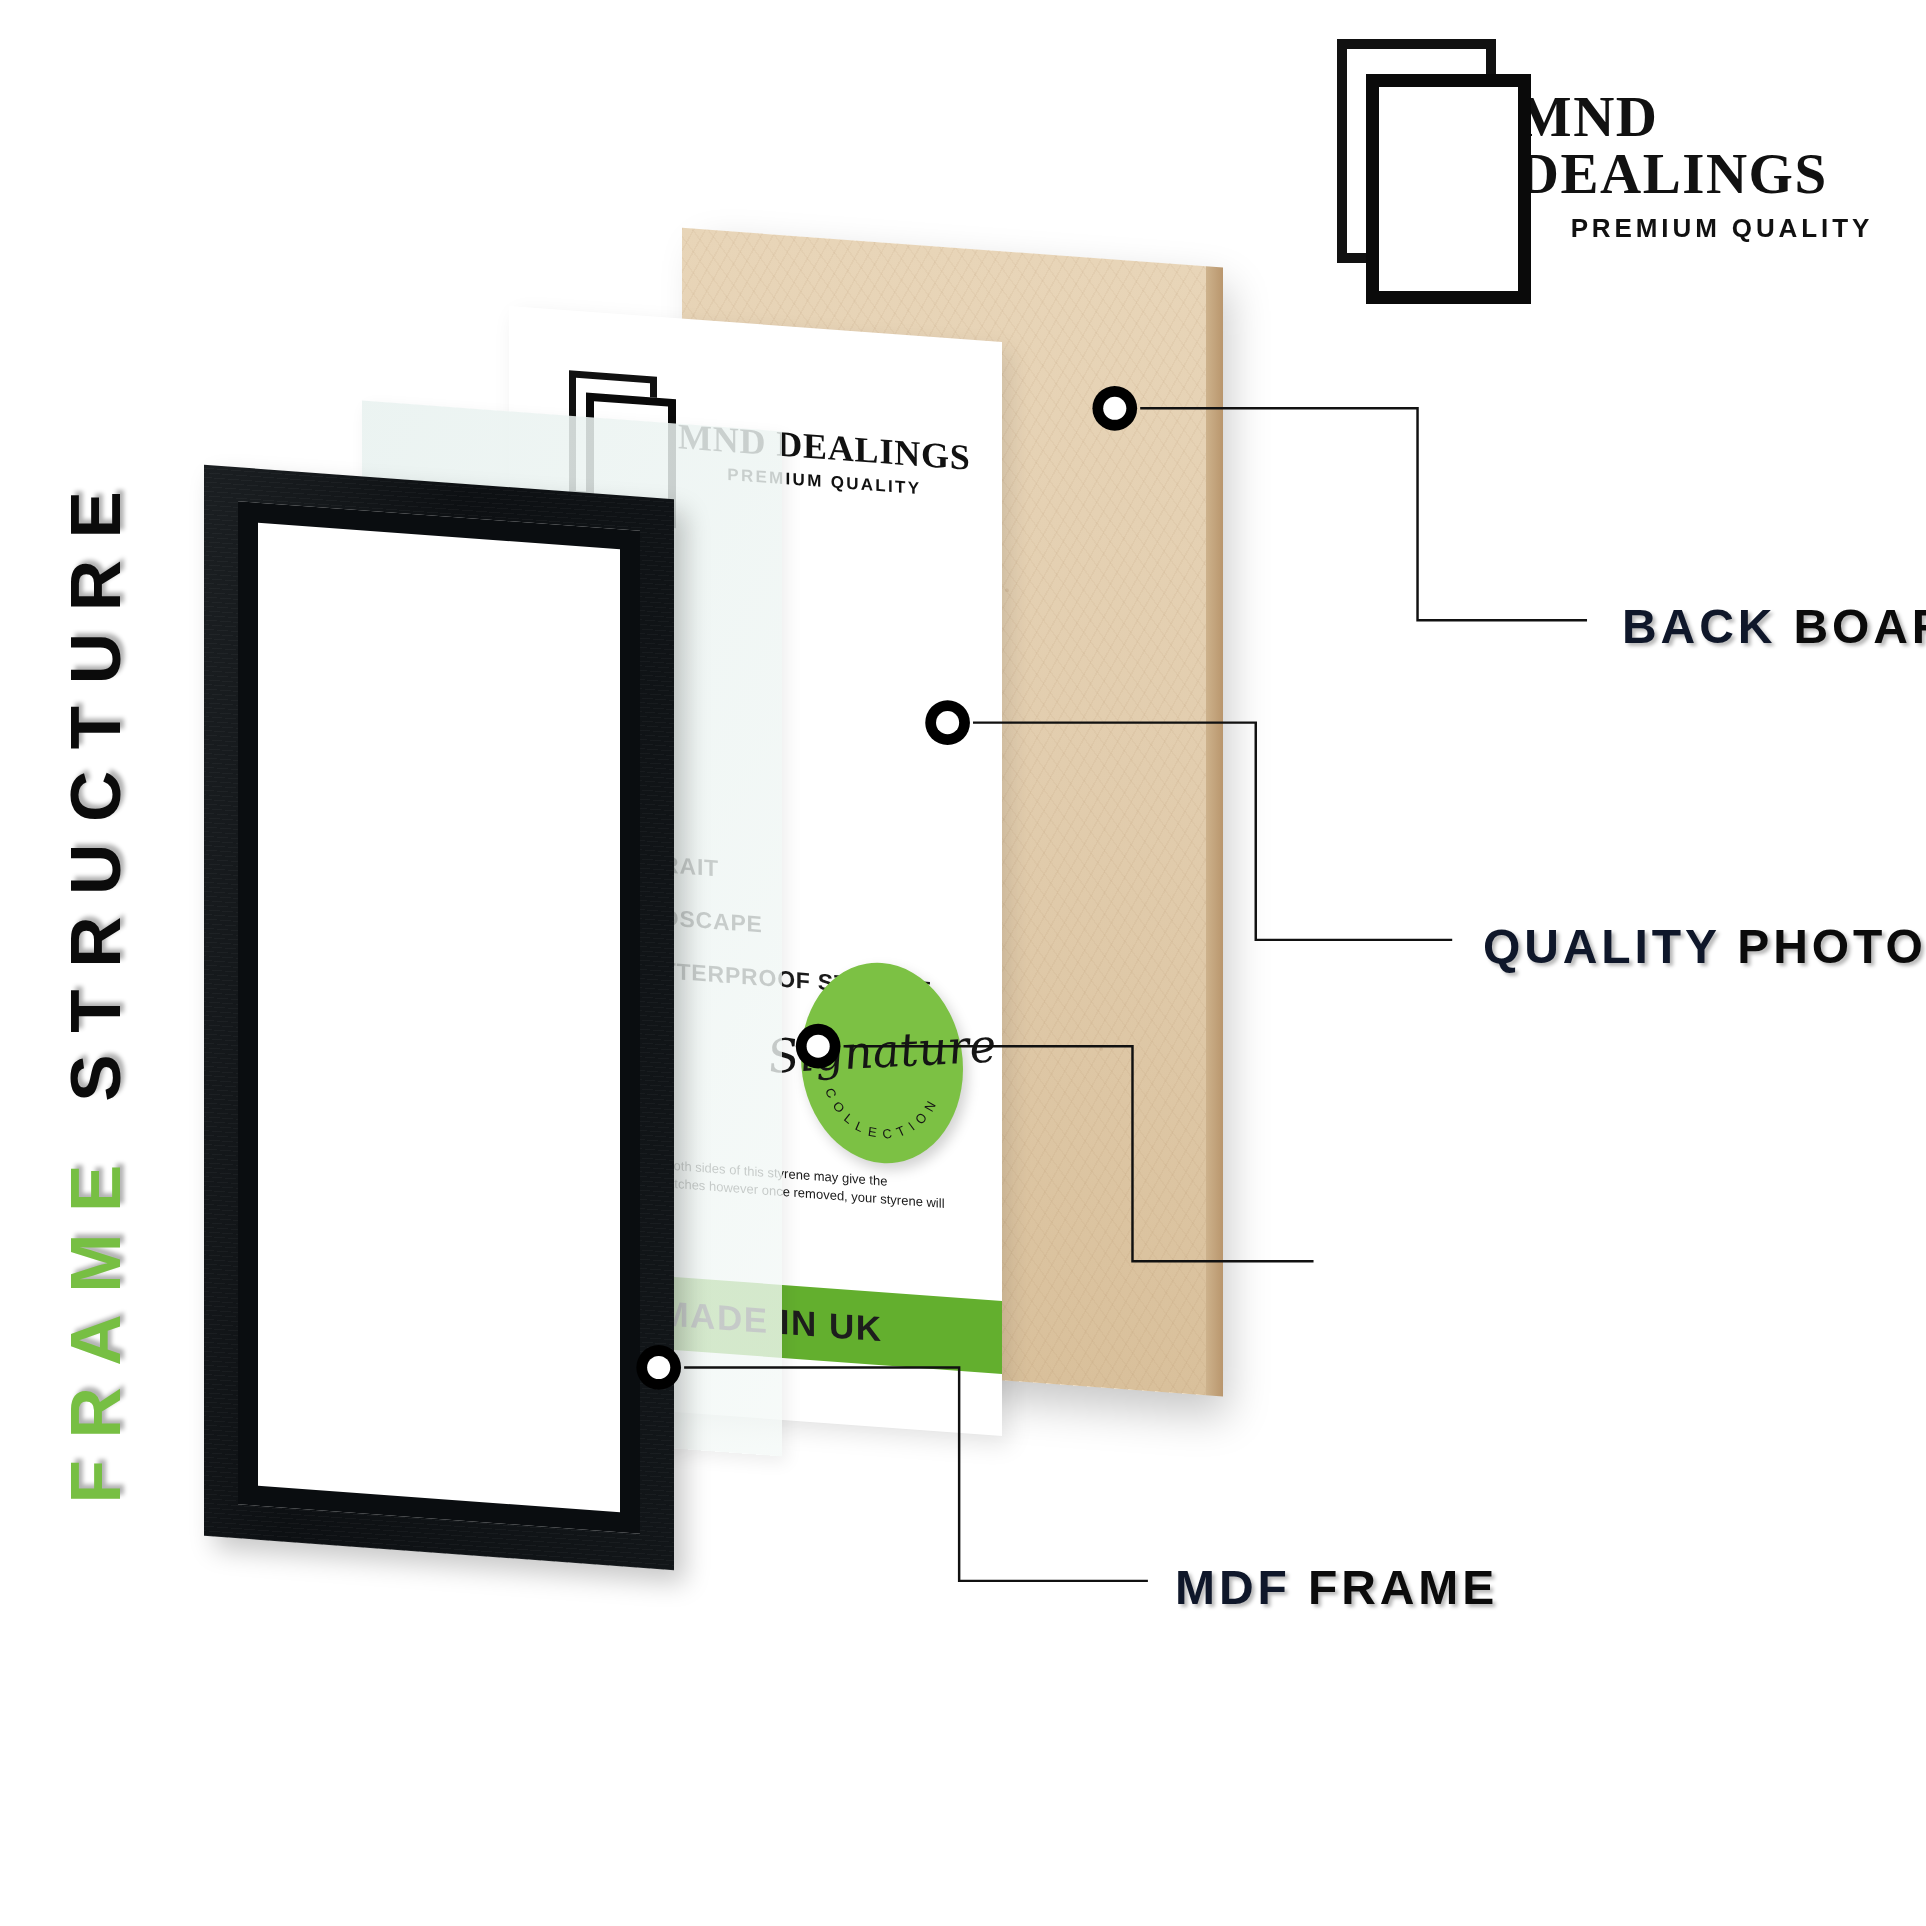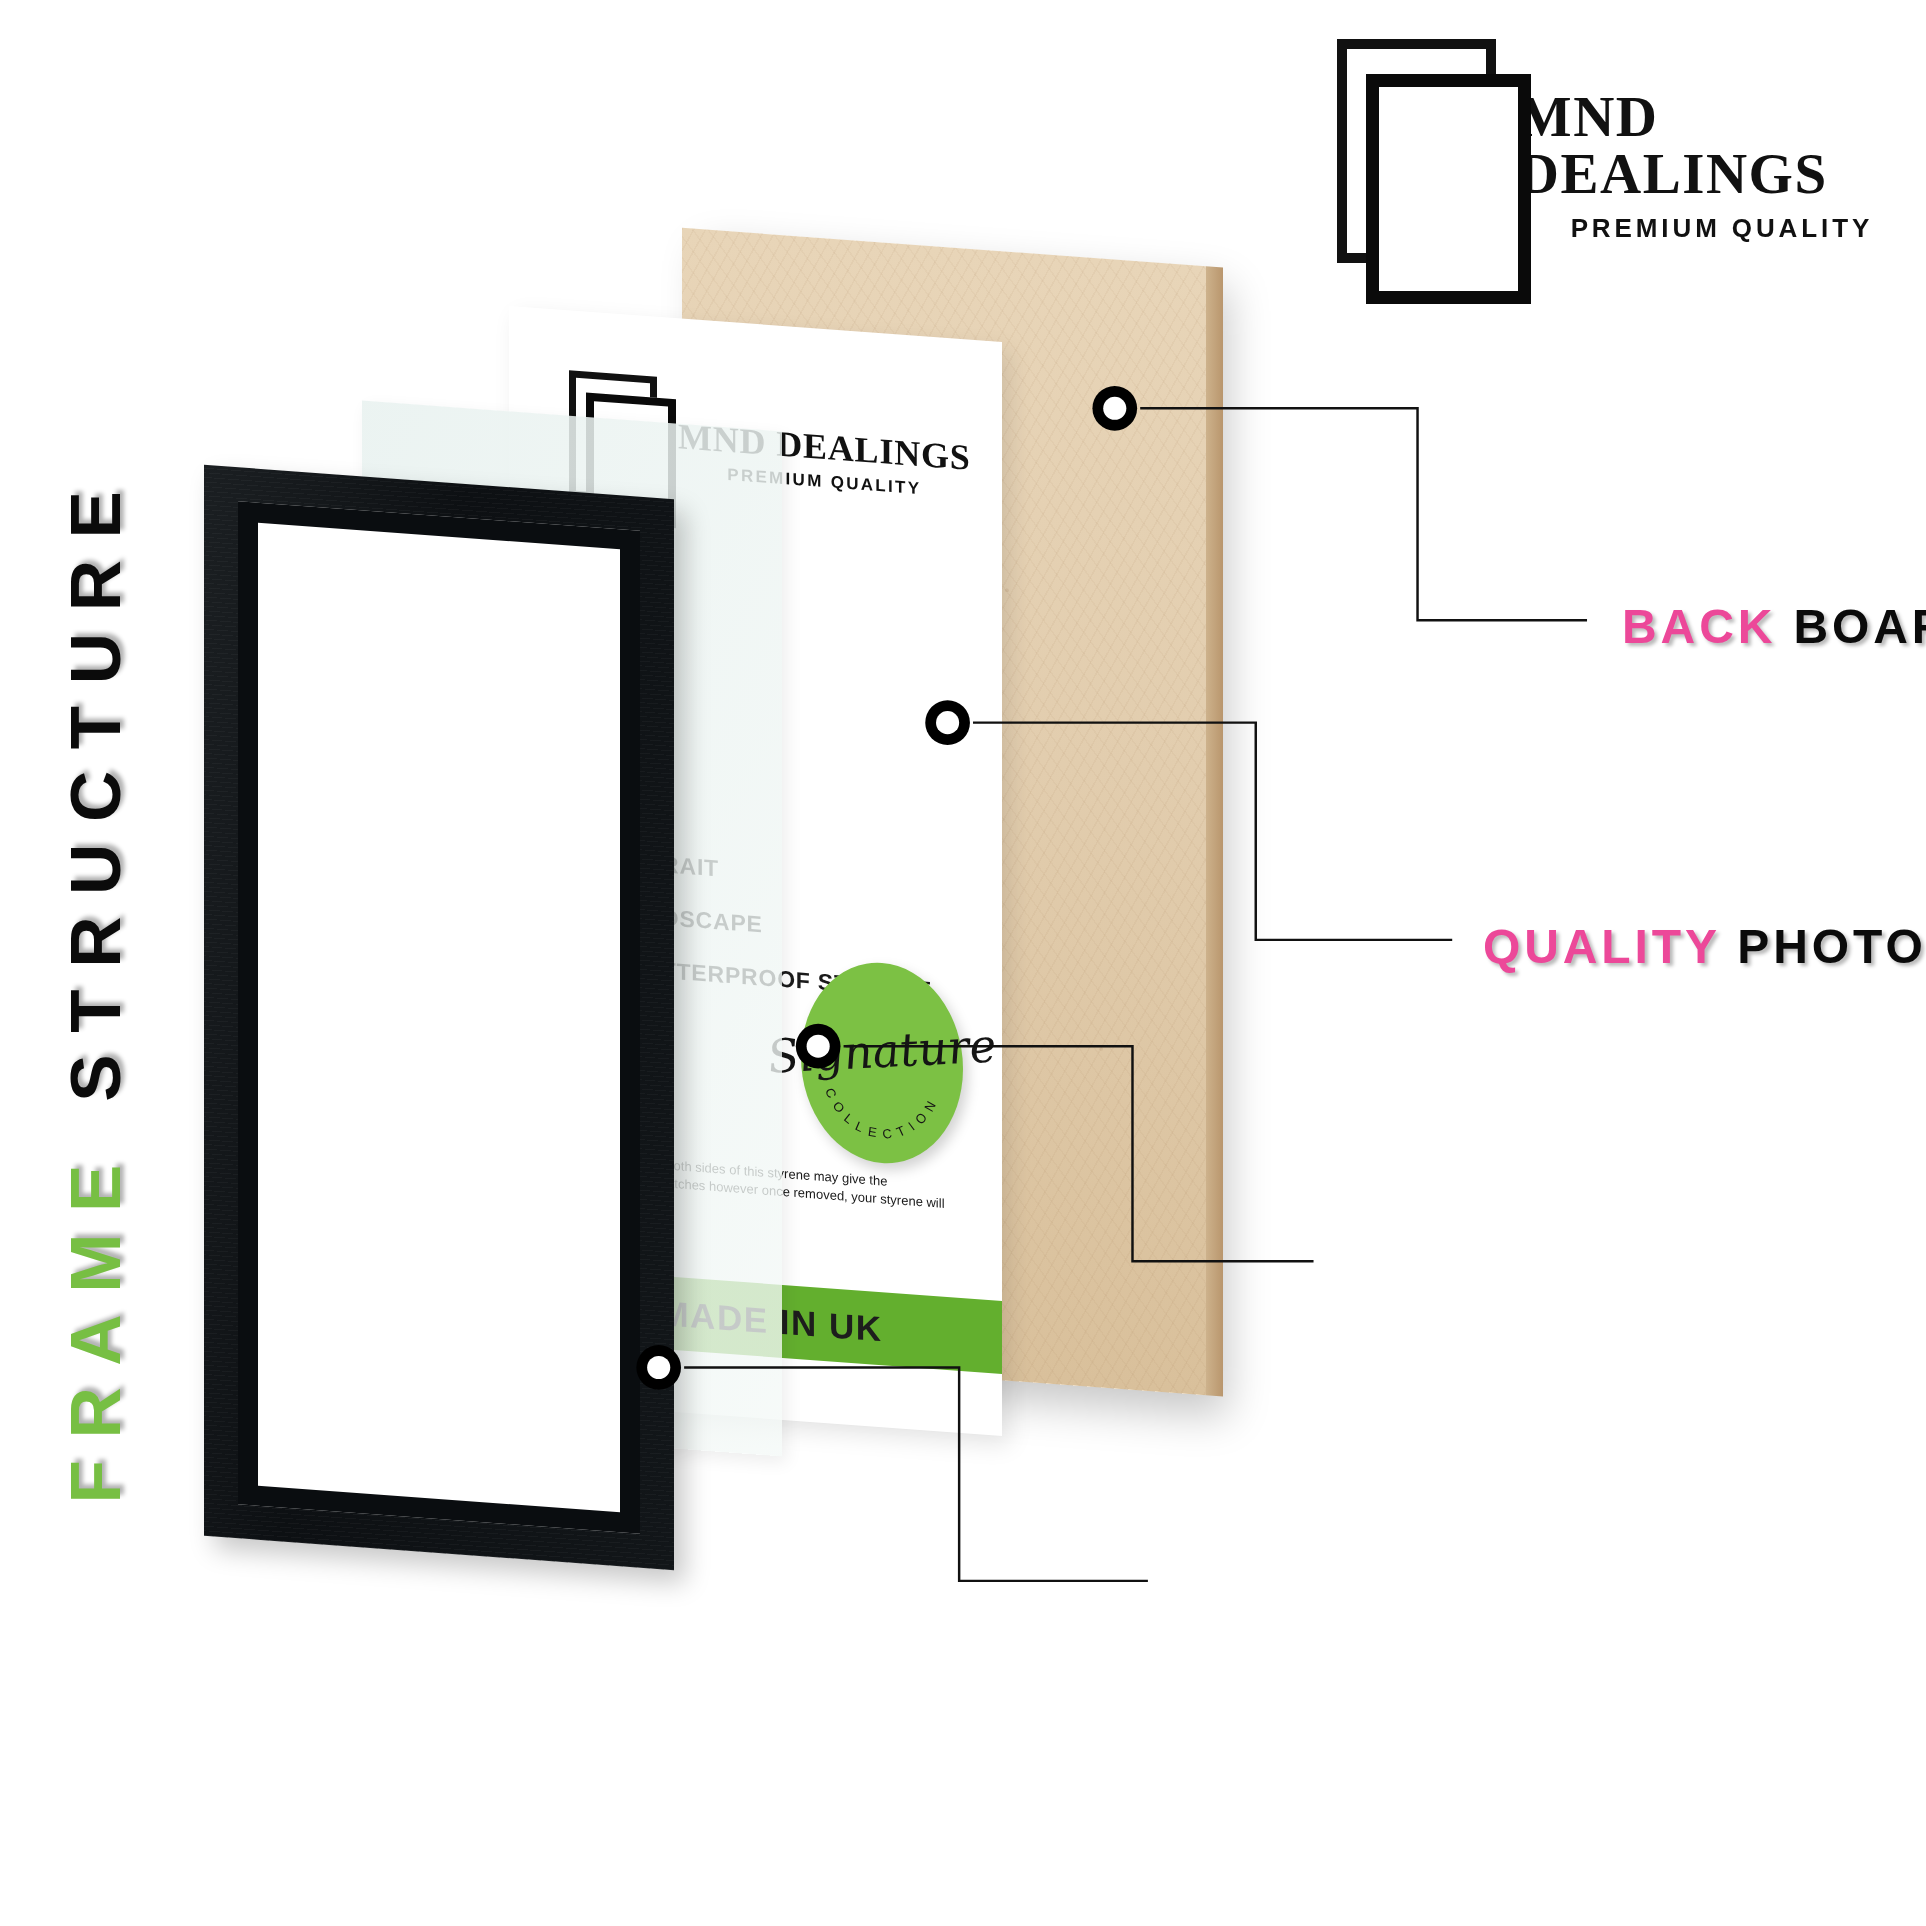--- a/index.html
+++ b/index.html
@@ -127,21 +127,21 @@
   .callout-svg{position:absolute;left:0;top:0;width:1926px;height:1926px;pointer-events:none;}
   .cl-line{stroke:#111;stroke-width:3.2;fill:none;}
   .cl-dot-outer{fill:#000;}
   .cl-dot-inner{fill:#fff;}
 
   .cl-label{
     position:absolute;white-space:nowrap;
     font-weight:900;font-size:48px;letter-spacing:3.9px;
     text-shadow:3.1px 3.1px 3.9px rgba(0,0,0,.28);
   }
-  .cl-g{color:#ec4899;}
+  .cl-g{color:#0f172a;}
   .cl-k{color:#0b0b0b;}
 </style>
 </head>
 <body>
 
 <div class="stage">
 
   <div class="vtitle">
     <div class="vtitle-inner">
       <span class="vt-green">FRAME</span>
@@ -233,15 +233,18 @@
         <circle cx="855" cy="1775" r="15" class="cl-dot-inner"></circle>
       </g>
   </svg>
 
   <div class="cl-label" id="cl0" style="left: 1622px; top: 599px;">
     <span class="cl-g">BACK </span><span class="cl-k">BOARD</span>
   </div>
   <div class="cl-label" id="cl1" style="left: 1483px; top: 919px;">
     <span class="cl-g">QUALITY </span><span class="cl-k">PHOTO</span>
   </div>
+  <div class="cl-label" id="cl3" style="left: 1175px; top: 1560px;">
+    <span class="cl-g">MDF </span><span class="cl-k">FRAME</span>
+  </div>
 
 </div>
 
 
 </body></html>

